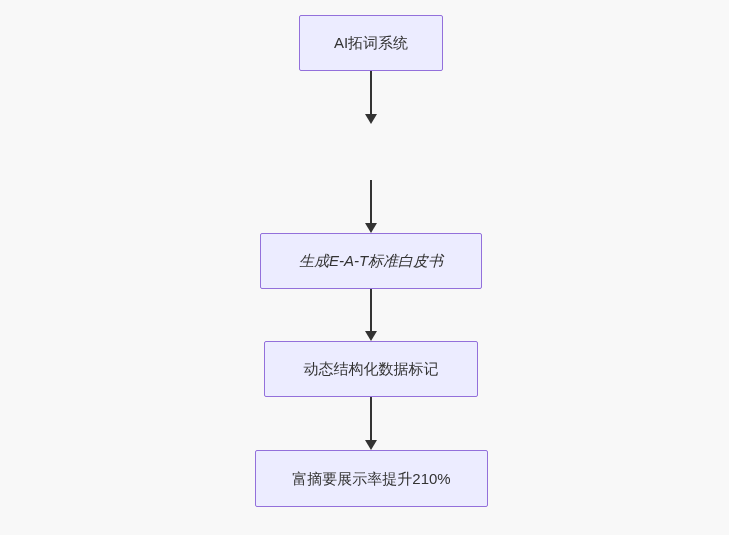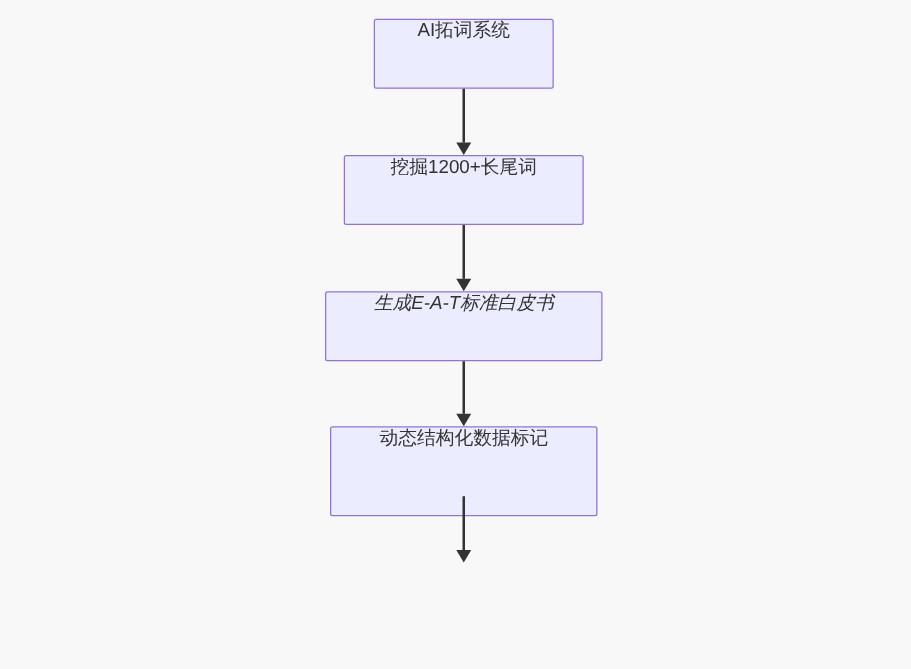--- a/index.html
+++ b/index.html
@@ -19,21 +19,21 @@
     height: 535px;
     background: var(--bg, #f8f8f8);
   }
   .node {
     position: absolute;
     box-sizing: border-box;
     background: var(--node-fill, #ececff);
     border: 1.5px solid var(--node-border, #9370db);
     border-radius: 2px;
     display: flex;
-    align-items: flex-start;
+    align-items: center;
     justify-content: center;
   }
   .node-label {
     color: var(--text-color, #333333);
     font-size: 15px;
     line-height: 1.2;
     white-space: nowrap;
     text-align: center;
   }
   .flow-arrow {
@@ -52,21 +52,21 @@
     width: 0;
     height: 0;
     border-left: 6px solid transparent;
     border-right: 6px solid transparent;
     border-top: 10px solid var(--arrow-color, #333333);
   }
   
   #node-0 { left: 299px; top: 15px;  width: 144px; height: 56px; }
   #node-1 { left: 275px; top: 124px; width: 192px; height: 56px; }
   #node-2 { left: 260px; top: 233px; width: 222px; height: 56px; font-style: italic; }
-  #node-3 { left: 264px; top: 341px; width: 214px; height: 72px; }
+  #node-3 { left: 264px; top: 341px; width: 214px; height: 56px; }
   #node-4 { left: 255px; top: 450px; width: 233px; height: 57px; }
   
   #arrow-0 { left: 364px; top: 71px;  height: 53px; }
   #arrow-1 { left: 364px; top: 180px; height: 53px; }
   #arrow-2 { left: 364px; top: 289px; height: 52px; }
   #arrow-3 { left: 364px; top: 397px; height: 53px; }
 </style>
 </head>
 <body>
 
@@ -74,23 +74,20 @@
 
   <div class="node" id="node-0">
     <span class="node-label">AI拓词系统</span>
   </div>
 
   <div class="flow-arrow" id="arrow-0">
     <div class="arrow-line"></div>
     <div class="arrow-head"></div>
   </div>
 
-  <div class="node" id="node-1">
-    <span class="node-label">挖掘1200+长尾词</span>
-  </div>
 
   <div class="flow-arrow" id="arrow-1">
     <div class="arrow-line"></div>
     <div class="arrow-head"></div>
   </div>
 
   <div class="node" id="node-2">
     <span class="node-label">生成E-A-T标准白皮书</span>
   </div>
 
@@ -101,14 +98,17 @@
 
   <div class="node" id="node-3">
     <span class="node-label">动态结构化数据标记</span>
   </div>
 
   <div class="flow-arrow" id="arrow-3">
     <div class="arrow-line"></div>
     <div class="arrow-head"></div>
   </div>
 
+  <div class="node" id="node-4">
+    <span class="node-label">富摘要展示率提升210%</span>
+  </div>
 
 </div>
 
 </body></html>

